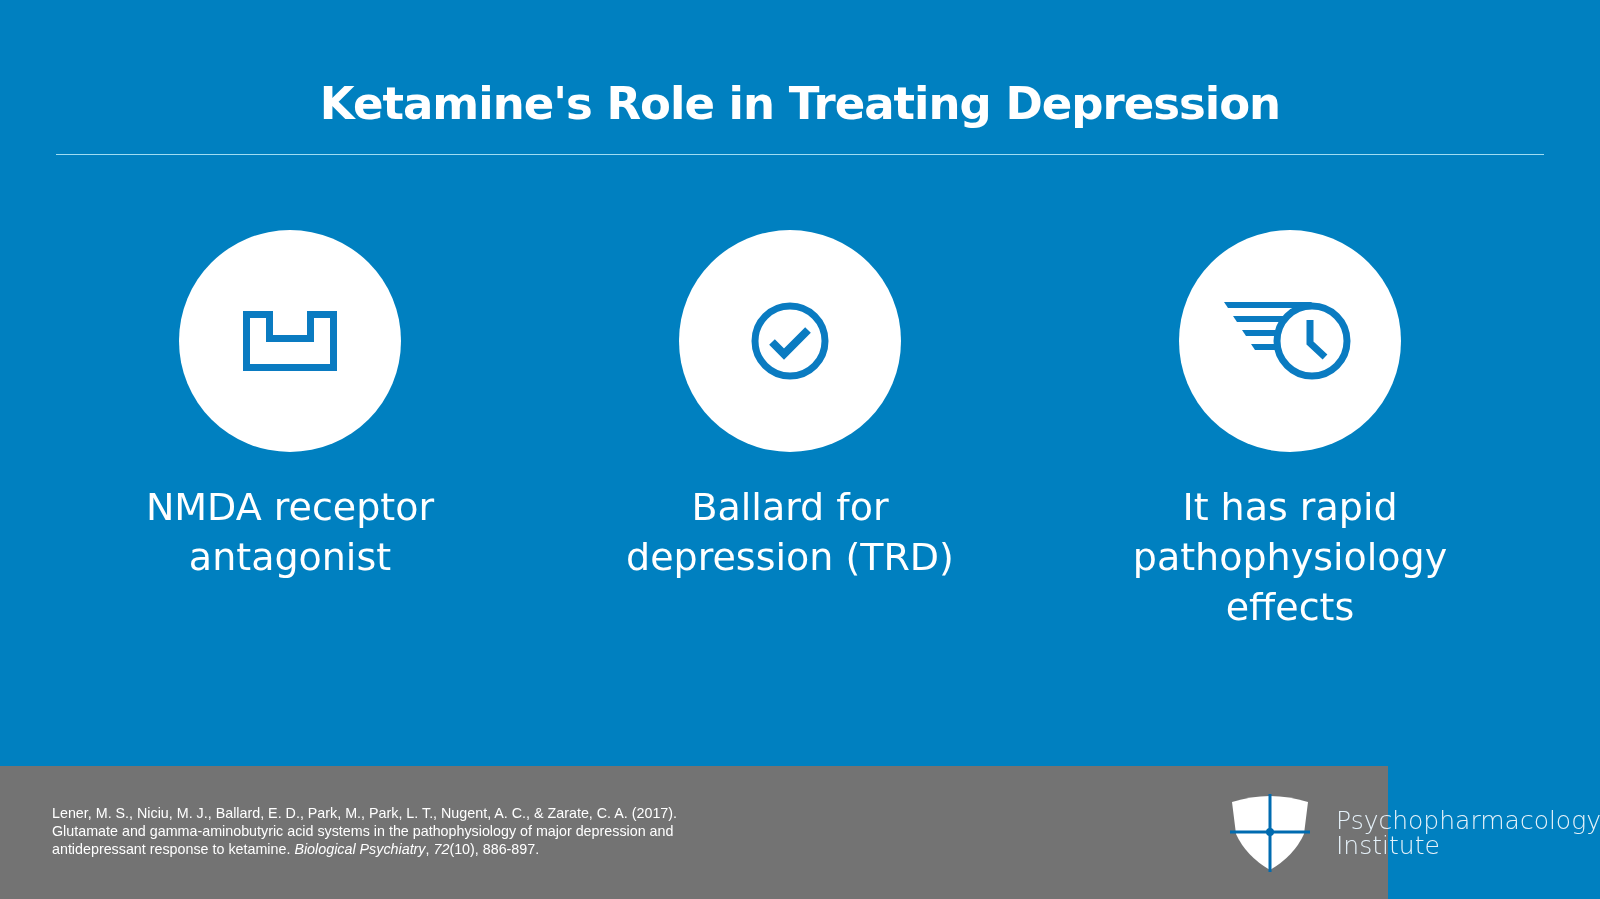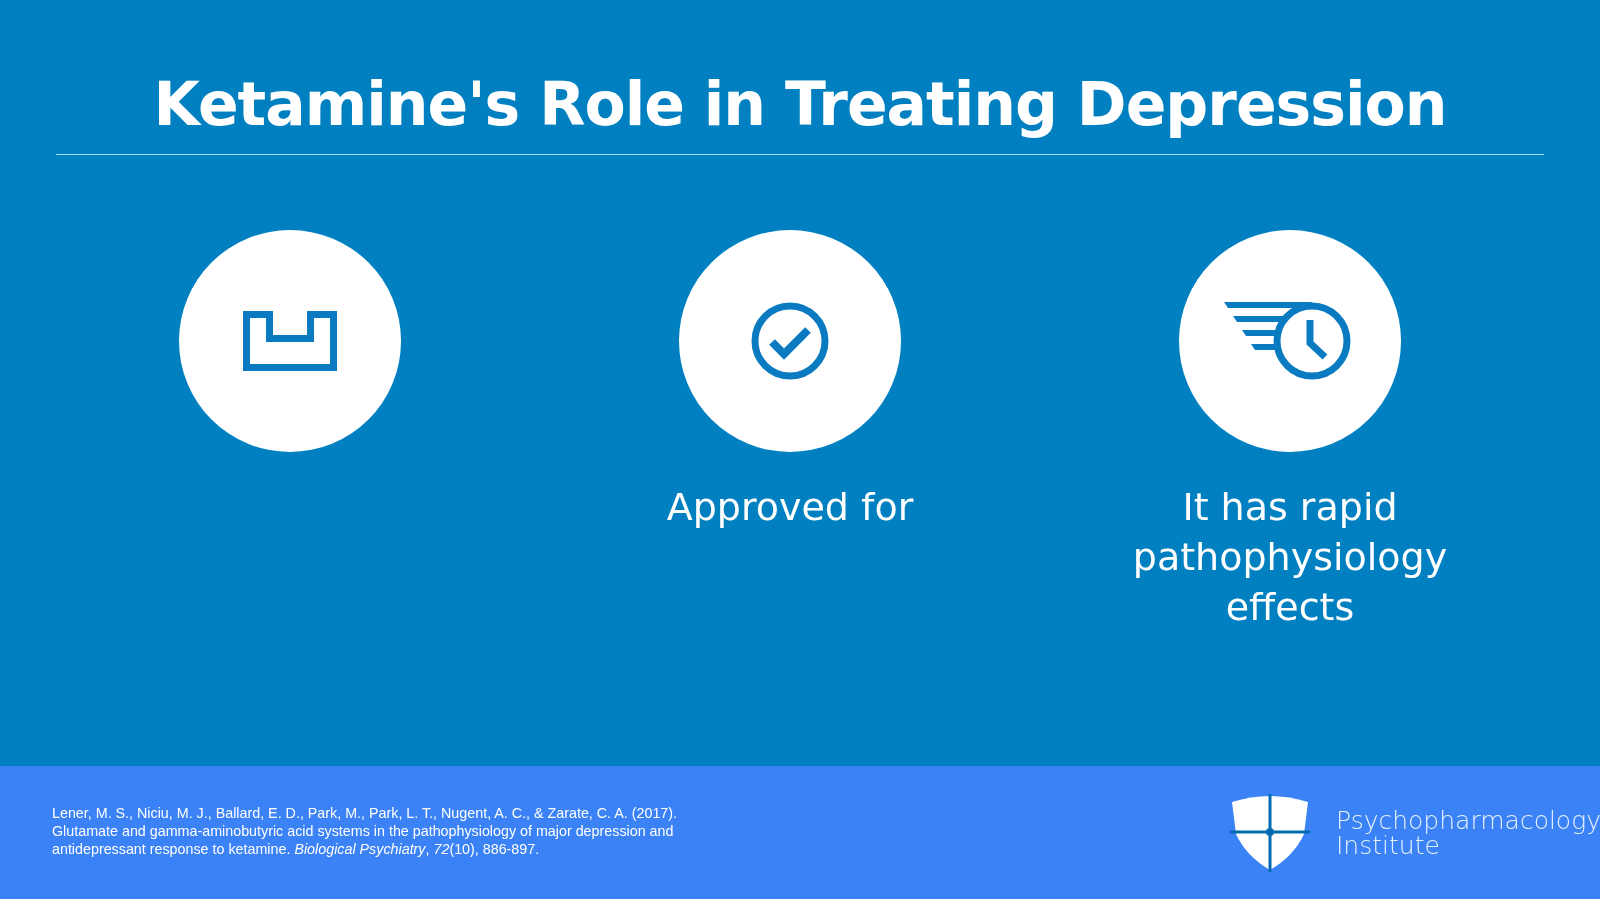--- a/index.html
+++ b/index.html
@@ -8,21 +8,21 @@
       background: #0080c0;
       font-family: "DejaVu Sans", sans-serif;
       color: #ffffff;
       position: relative;
     }
     .title {
       position: absolute; left: 0; top: 72px; width: 1600px;
       text-align: center;
       font-family: "DejaVu Sans", sans-serif;
       font-weight: bold;
-      font-size: 60px;
+      font-size: 45px;
       letter-spacing: -1px;
       line-height: 64px;
     }
     .title-rule {
       position: absolute; left: 56px; top: 154px; width: 1488px; height: 1px;
       background: #9fdcf2;
     }
     .card {
       position: absolute; top: 230px; width: 440px;
       text-align: center;
@@ -33,22 +33,22 @@
       display: flex; align-items: center; justify-content: center;
     }
     .card-text {
       margin-top: 30px;
       font-family: "DejaVu Sans", sans-serif;
       font-size: 38px; line-height: 50px;
       color: #ffffff;
     }
     .card-text span { display: block; }
     .footer {
-      position: absolute; left: 0; top: 766px; width: 1600px; height: 133px;
-      background: #3b82f6;
+      position: absolute; left: 0; top: 766px; width: 1388px; height: 133px;
+      background: #737373;
     }
     .citation {
       position: absolute; left: 52px; top: 38px; width: 700px;
       font-family: "Liberation Sans", sans-serif;
       font-size: 14.3px; line-height: 18px; color: #ffffff;
     }
     .citation i { font-style: italic; }
     .logo {
       position: absolute; left: 1230px; top: 28px;
       display: flex; align-items: center;
@@ -66,31 +66,36 @@
 
 <div class="title">Ketamine's Role in Treating Depression</div>
 <div class="title-rule"></div>
 
 <div class="card" style="left: 70px;">
   <div class="circle">
     <svg width="100" height="66" viewBox="0 0 100 66">
       <path d="M3 3 H33 V27 H67 V3 H97 V63 H3 Z M10 10 V56 H90 V10 H74 V34 H26 V10 Z" fill="#0a7bc1" fill-rule="evenodd"></path>
     </svg>
   </div>
+  <div class="card-text">
+    <span>NMDA receptor</span>
+    <span>antagonist</span>
+  </div>
 </div>
 
 <div class="card" style="left: 570px;">
   <div class="circle">
     <svg width="82" height="82" viewBox="0 0 82 82">
       <circle cx="41" cy="41" r="35" fill="none" stroke="#0a7bc1" stroke-width="7"></circle>
       <path d="M23 42 L35 54 L59 30" fill="none" stroke="#0a7bc1" stroke-width="8" stroke-linecap="butt" stroke-linejoin="miter"></path>
     </svg>
   </div>
   <div class="card-text">
-    <span>Approved for</span>
+    <span>Ballard for</span>
+    <span>depression (TRD)</span>
   </div>
 </div>
 
 <div class="card" style="left: 1070px;">
   <div class="circle">
     <svg width="132" height="84" viewBox="0 0 132 84">
       <path d="M0 3 H88 L84 9 H4 Z" fill="#0a7bc1"></path>
       <path d="M9 17 H62 L58 23 H13 Z" fill="#0a7bc1"></path>
       <path d="M18 31 H56 L54 37 H22 Z" fill="#0a7bc1"></path>
       <path d="M27 45 H56 L56 51 H31 Z" fill="#0a7bc1"></path>

